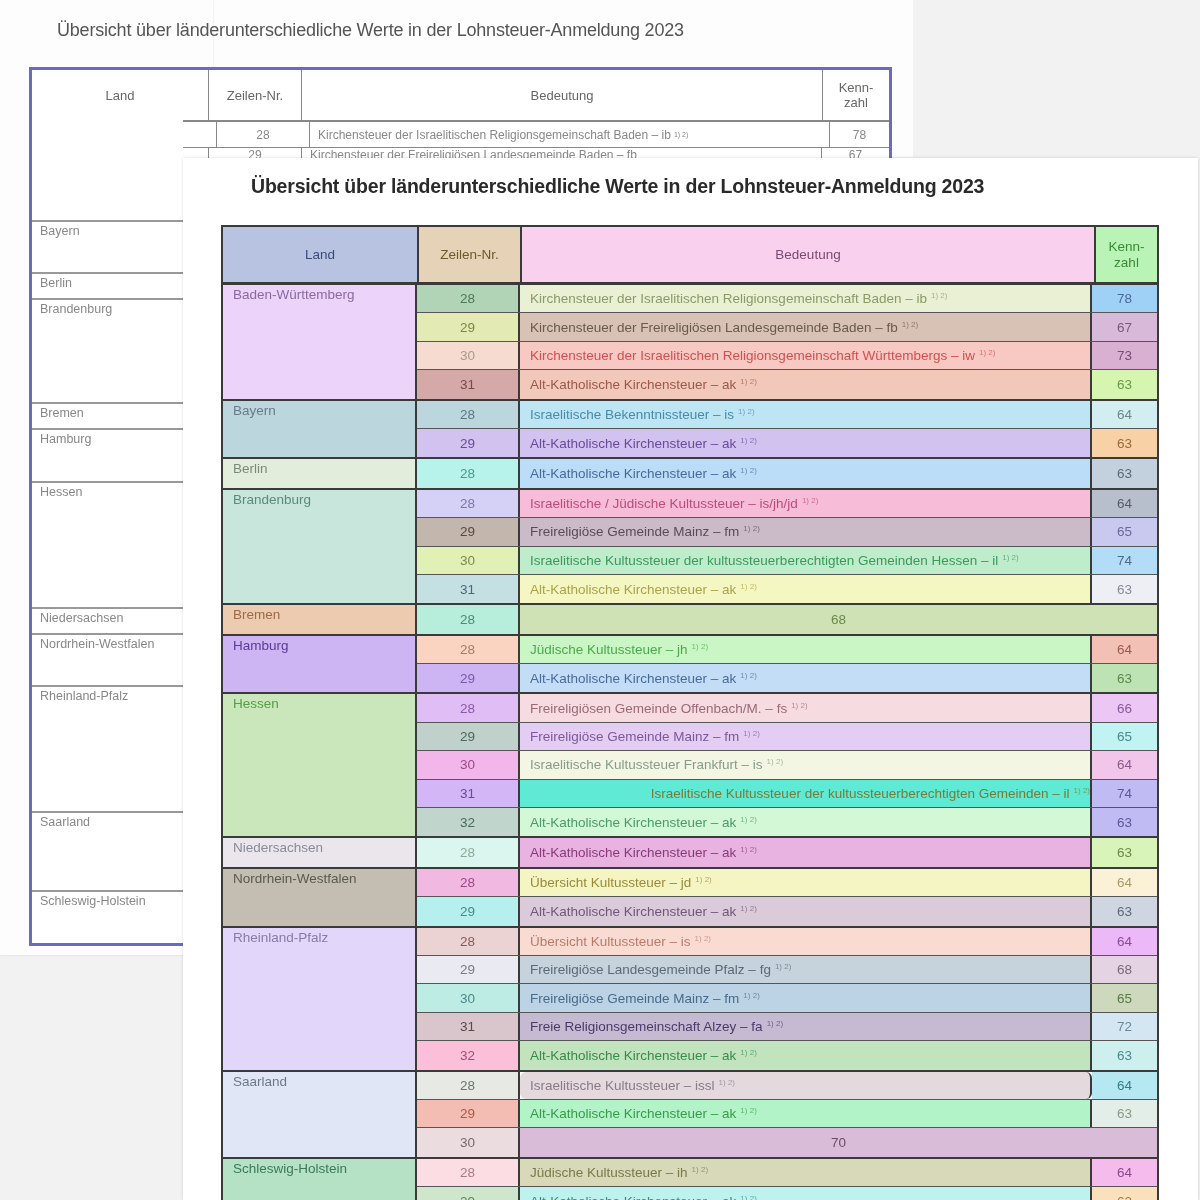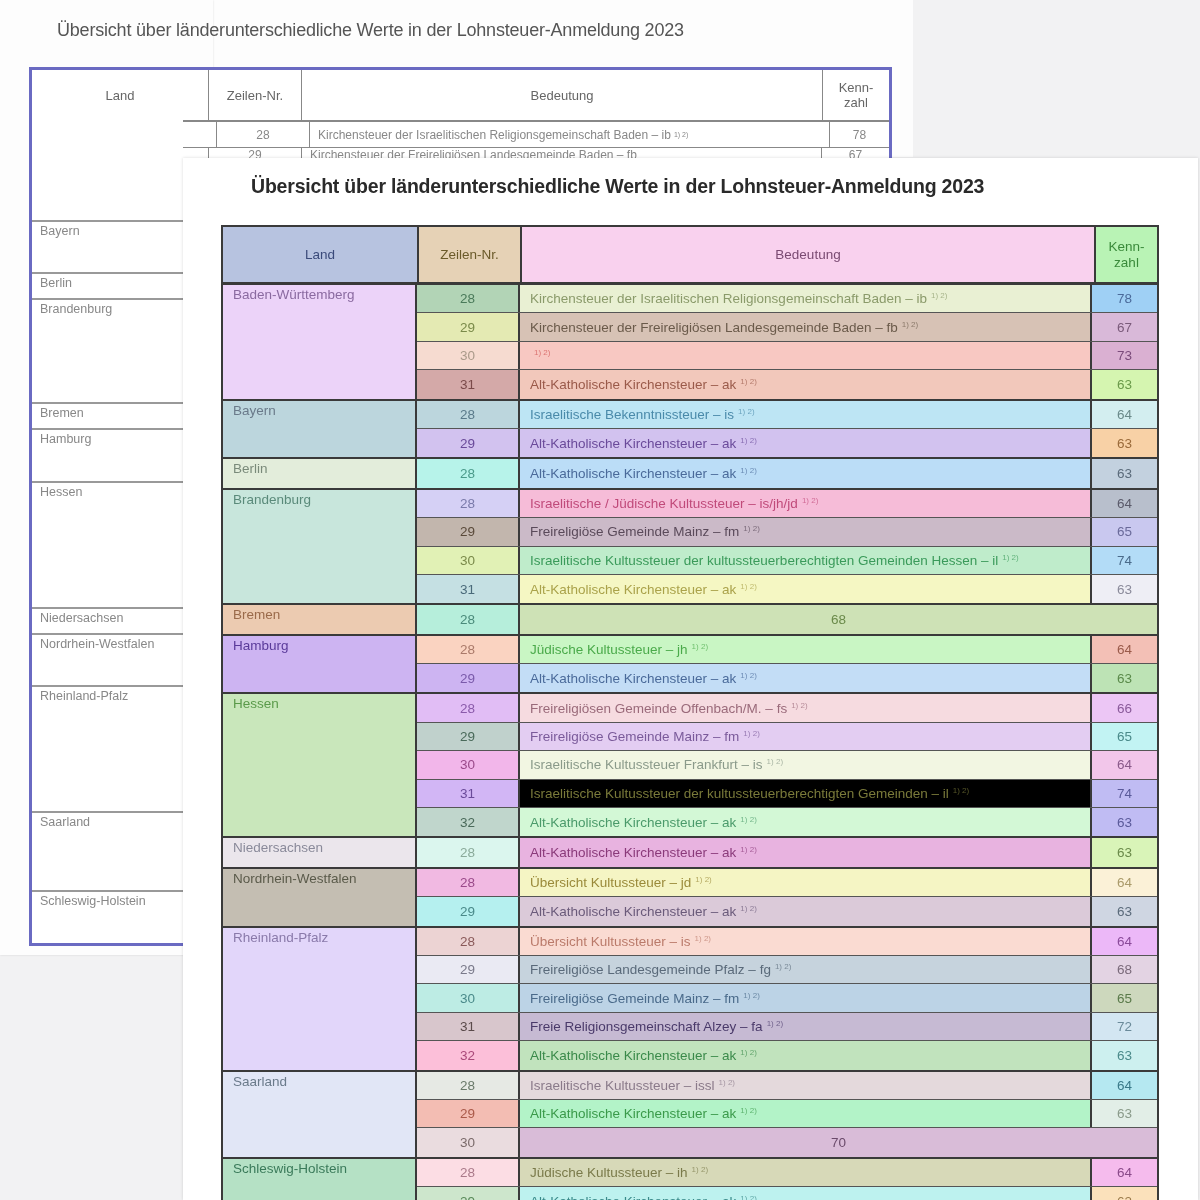--- a/index.html
+++ b/index.html
@@ -154,20 +154,21 @@
               <div class="r-zeile" style="background: rgb(228, 234, 179); color: rgb(122, 138, 74);">29</div>
               <div class="r-bed" style="background: rgb(215, 194, 181); color: rgb(106, 90, 74);">
                 <span>Kirchensteuer der Freireligiösen Landesgemeinde Baden – fb</span>
                 <sup>1) 2)</sup>
               </div>
               <div class="r-kenn" style="background: rgb(217, 185, 217); color: rgb(122, 90, 122);">67</div>
             </div>
             <div class="row">
               <div class="r-zeile" style="background: rgb(246, 219, 208); color: rgb(170, 154, 138);">30</div>
               <div class="r-bed" style="background: rgb(248, 200, 194); color: rgb(208, 80, 80);">
+                <span>Kirchensteuer der Israelitischen Religionsgemeinschaft Württembergs – iw</span>
                 <sup>1) 2)</sup>
               </div>
               <div class="r-kenn" style="background: rgb(218, 176, 210); color: rgb(122, 74, 122);">73</div>
             </div>
             <div class="row">
               <div class="r-zeile" style="background: rgb(212, 169, 168); color: rgb(122, 74, 74);">31</div>
               <div class="r-bed" style="background: rgb(242, 200, 187); color: rgb(154, 90, 74);">
                 <span>Alt-Katholische Kirchensteuer – ak</span>
                 <sup>1) 2)</sup>
               </div>
@@ -298,21 +299,21 @@
             <div class="row">
               <div class="r-zeile" style="background: rgb(242, 182, 234); color: rgb(154, 74, 138);">30</div>
               <div class="r-bed" style="background: rgb(242, 246, 226); color: rgb(138, 154, 138);">
                 <span>Israelitische Kultussteuer Frankfurt – is</span>
                 <sup>1) 2)</sup>
               </div>
               <div class="r-kenn" style="background: rgb(242, 198, 234); color: rgb(138, 90, 138);">64</div>
             </div>
             <div class="row">
               <div class="r-zeile" style="background: rgb(210, 182, 245); color: rgb(106, 74, 154);">31</div>
-              <div class="r-bed" style="background: #000000; color: rgb(122, 122, 58);">
+              <div class="r-bed" style="background: #5eead4; color: rgb(122, 122, 58); justify-content: flex-end;">
                 <span>Israelitische Kultussteuer der kultussteuerberechtigten Gemeinden – il</span>
                 <sup>1) 2)</sup>
               </div>
               <div class="r-kenn" style="background: rgb(192, 188, 243); color: rgb(90, 90, 154);">74</div>
             </div>
             <div class="row">
               <div class="r-zeile" style="background: rgb(192, 214, 204); color: rgb(74, 106, 90);">32</div>
               <div class="r-bed" style="background: rgb(211, 248, 214); color: rgb(74, 154, 106);">
                 <span>Alt-Katholische Kirchensteuer – ak</span>
                 <sup>1) 2)</sup>
@@ -398,21 +399,21 @@
               </div>
               <div class="r-kenn" style="background: rgb(205, 240, 239); color: rgb(74, 138, 138);">63</div>
             </div>
           </div>
         </div>
         <div class="group">
           <div class="g-land" style="background: rgb(225, 230, 246); color: rgb(106, 122, 138);">Saarland</div>
           <div class="g-rows">
             <div class="row">
               <div class="r-zeile" style="background: rgb(230, 233, 228); color: rgb(106, 122, 106);">28</div>
-              <div class="r-bed" style="background: rgb(228, 217, 220); color: rgb(138, 122, 138);">
+              <div class="r-bed" style="background: rgb(228, 217, 220); color: rgb(138, 122, 138); border-radius: 6px;">
                 <span>Israelitische Kultussteuer – issl</span>
                 <sup>1) 2)</sup>
               </div>
               <div class="r-kenn" style="background: rgb(181, 232, 241); color: rgb(58, 122, 138);">64</div>
             </div>
             <div class="row">
               <div class="r-zeile" style="background: rgb(243, 189, 179); color: rgb(170, 90, 74);">29</div>
               <div class="r-bed" style="background: rgb(179, 243, 200); color: rgb(58, 154, 74);">
                 <span>Alt-Katholische Kirchensteuer – ak</span>
                 <sup>1) 2)</sup>

